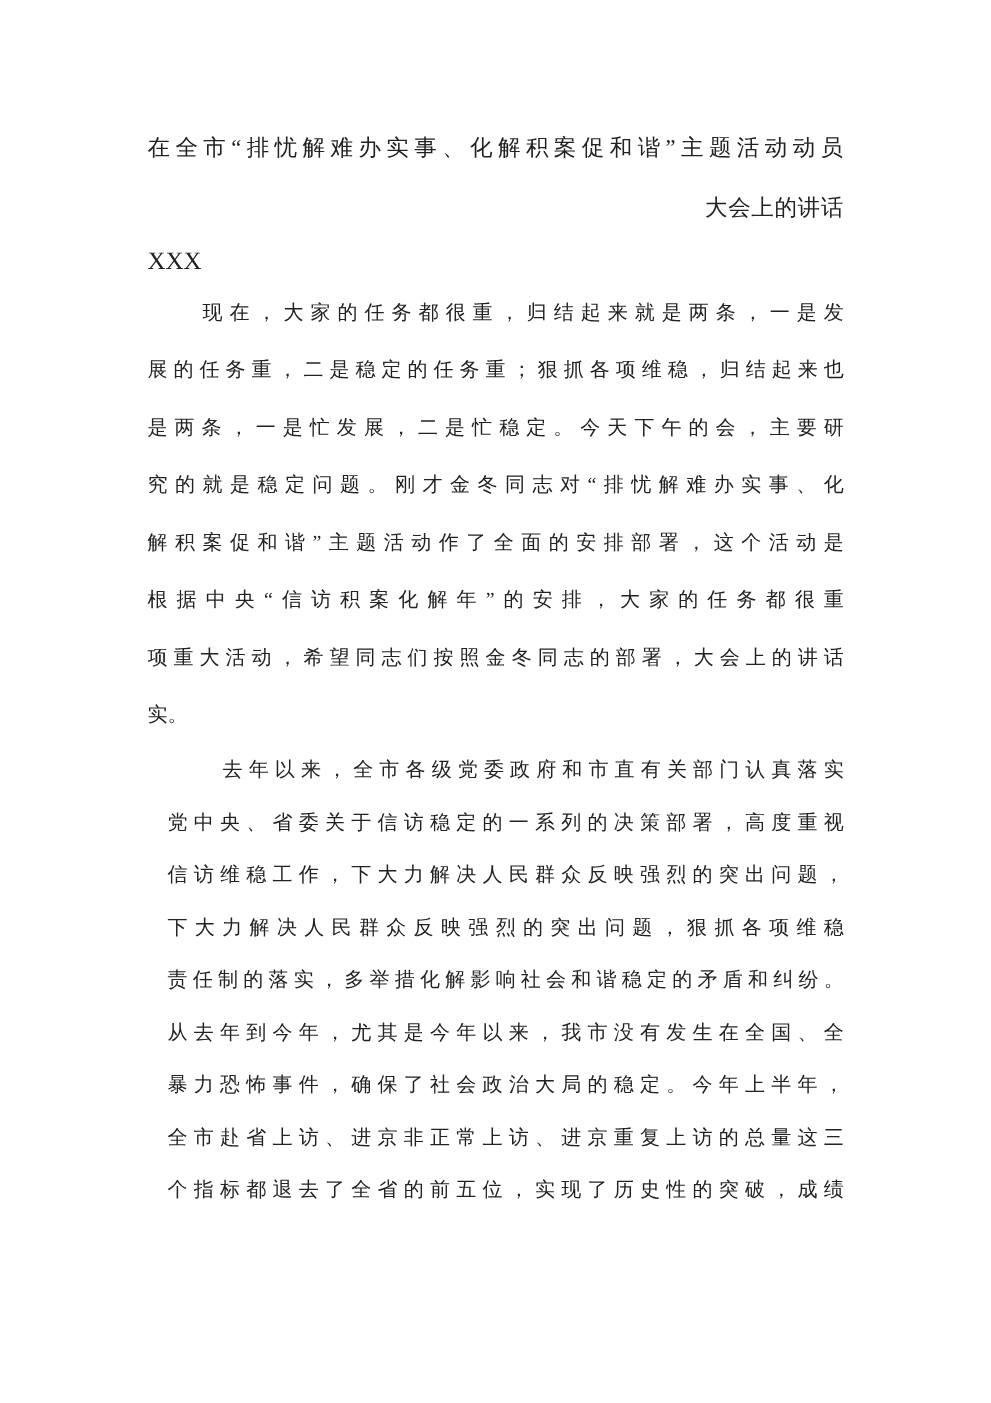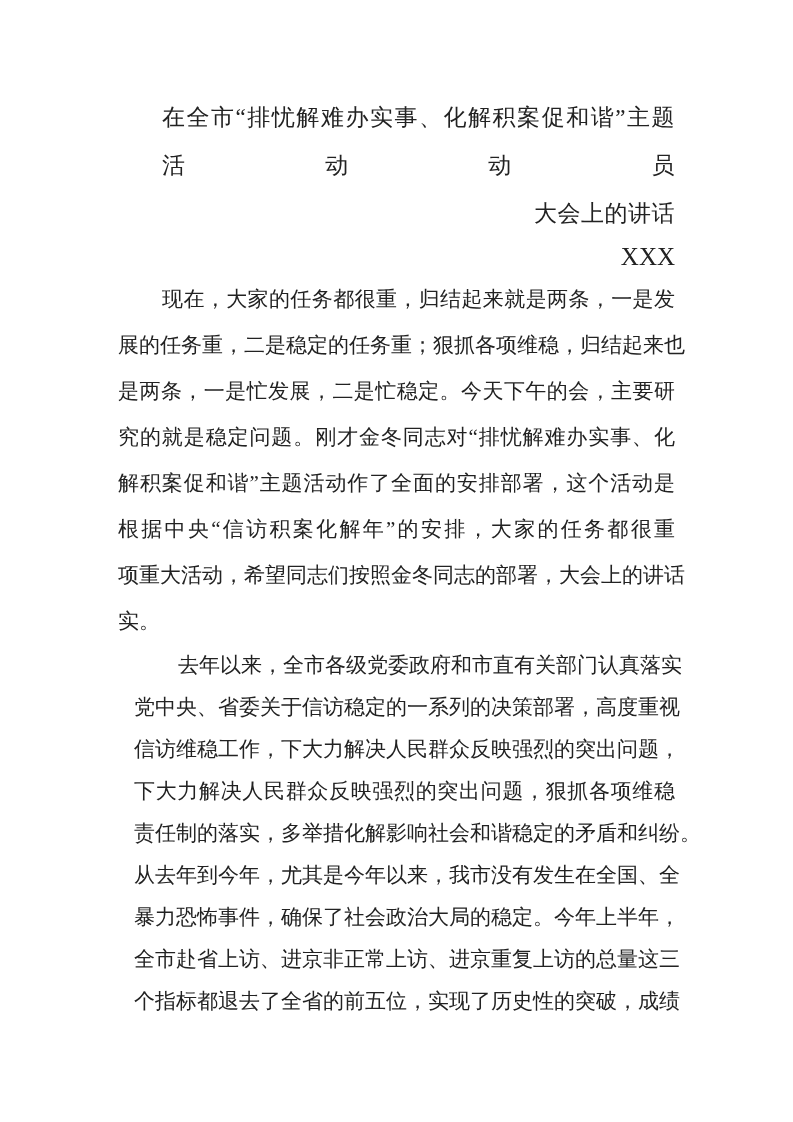--- a/index.html
+++ b/index.html
@@ -19,41 +19,40 @@
   .content {
     position: absolute;
     left: 118px;
     top: 0;
     width: 557px;
   }
   .title-block {
     padding-top: 94px;
   }
   .title-line {
-    font-size: 23px;
+    font-size: 18px;
     line-height: 48px;
     font-weight: 400;
     letter-spacing: 0.5px;
-    margin-left: 44px;
   }
   .title-line.fill {
     text-align: justify;
     text-align-last: justify;
   }
   .title-line.center {
     text-align: right;
   }
   .author-line {
-    font-size: 25px;
+    font-size: 20px;
     line-height: 38px;
-    text-align: right;
+    text-align: left;
     font-weight: 400;
   }
   .body-block {
-    font-size: 21px;
+    font-size: 16px;
   }
   .para .line {
     text-align: justify;
     text-align-last: justify;
     white-space: nowrap;
   }
   .para.p1 .line { line-height: 46px; }
   .para.p2 .line { line-height: 42px; margin-left: 16px; }
   .para .line.indent { text-indent: 44px; }
   .para .line.short {

